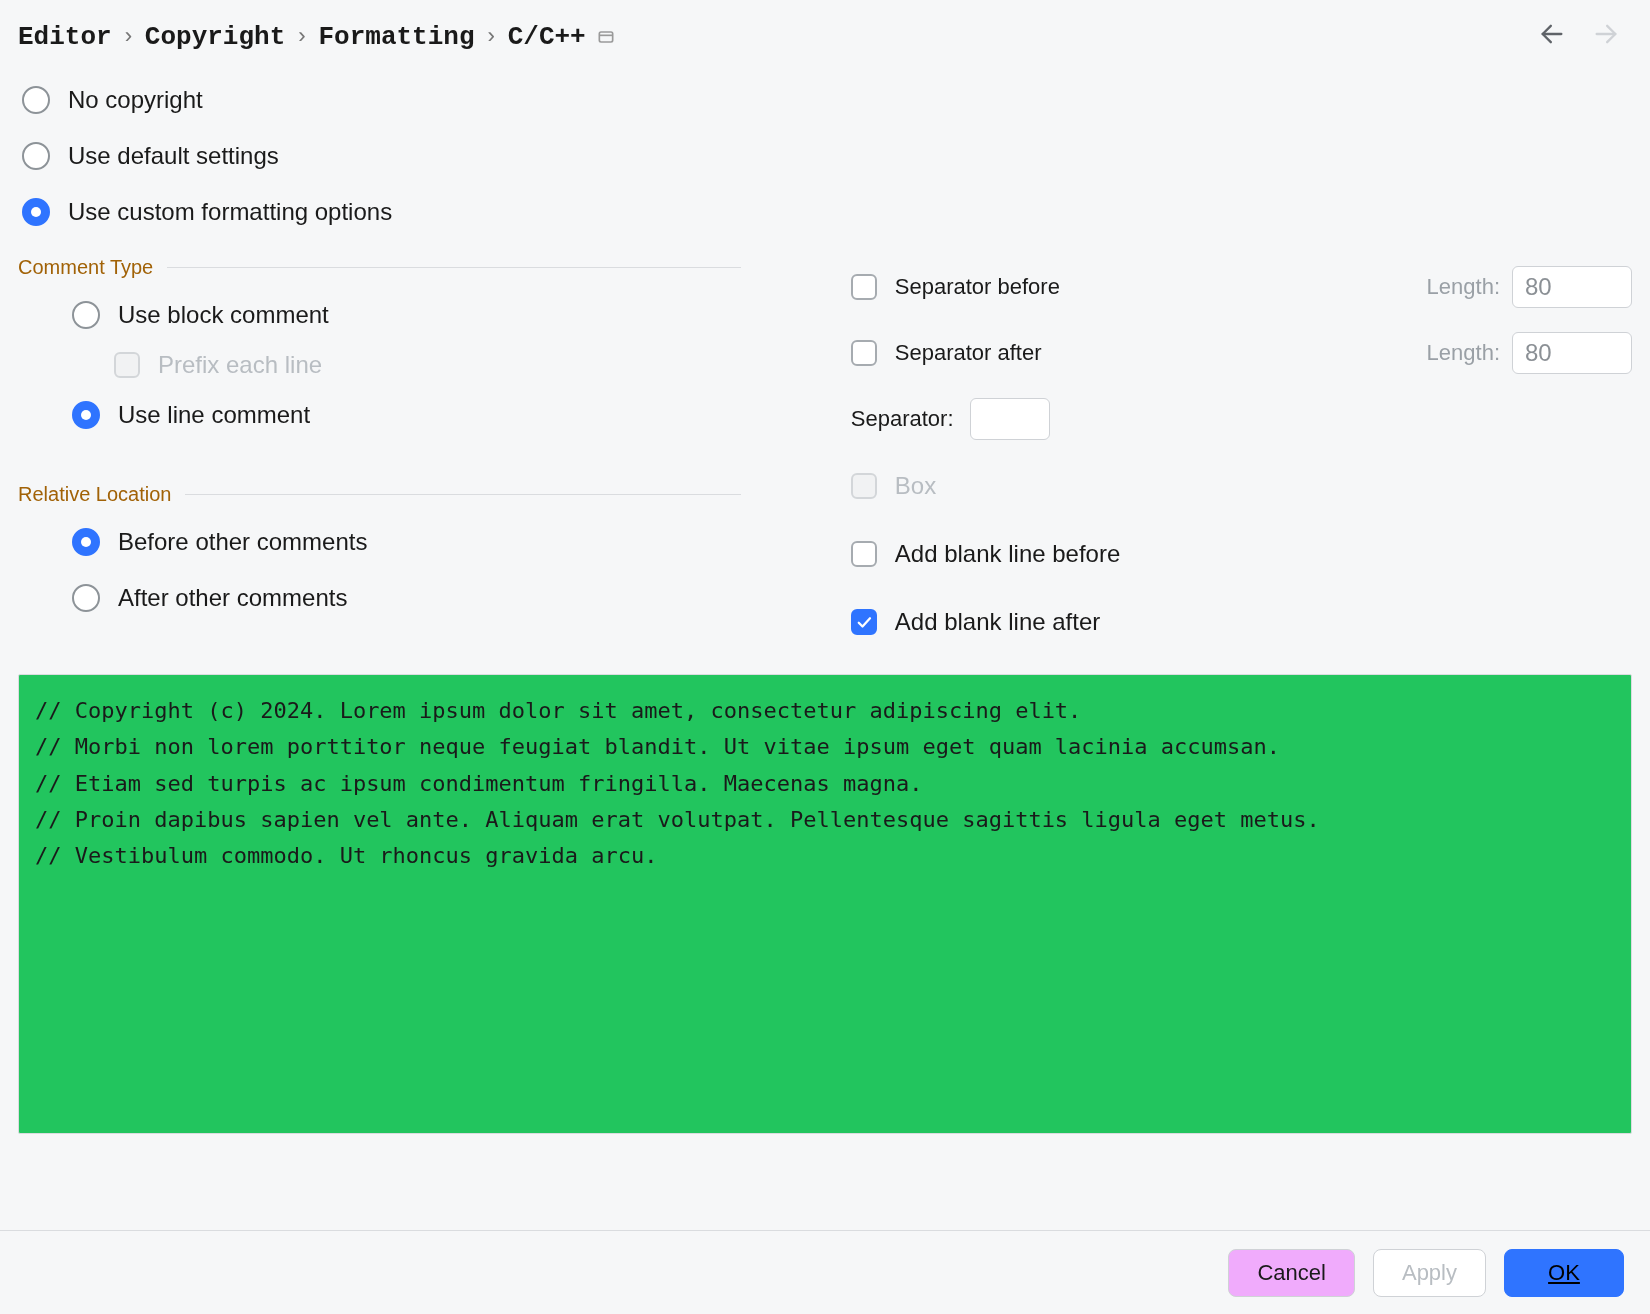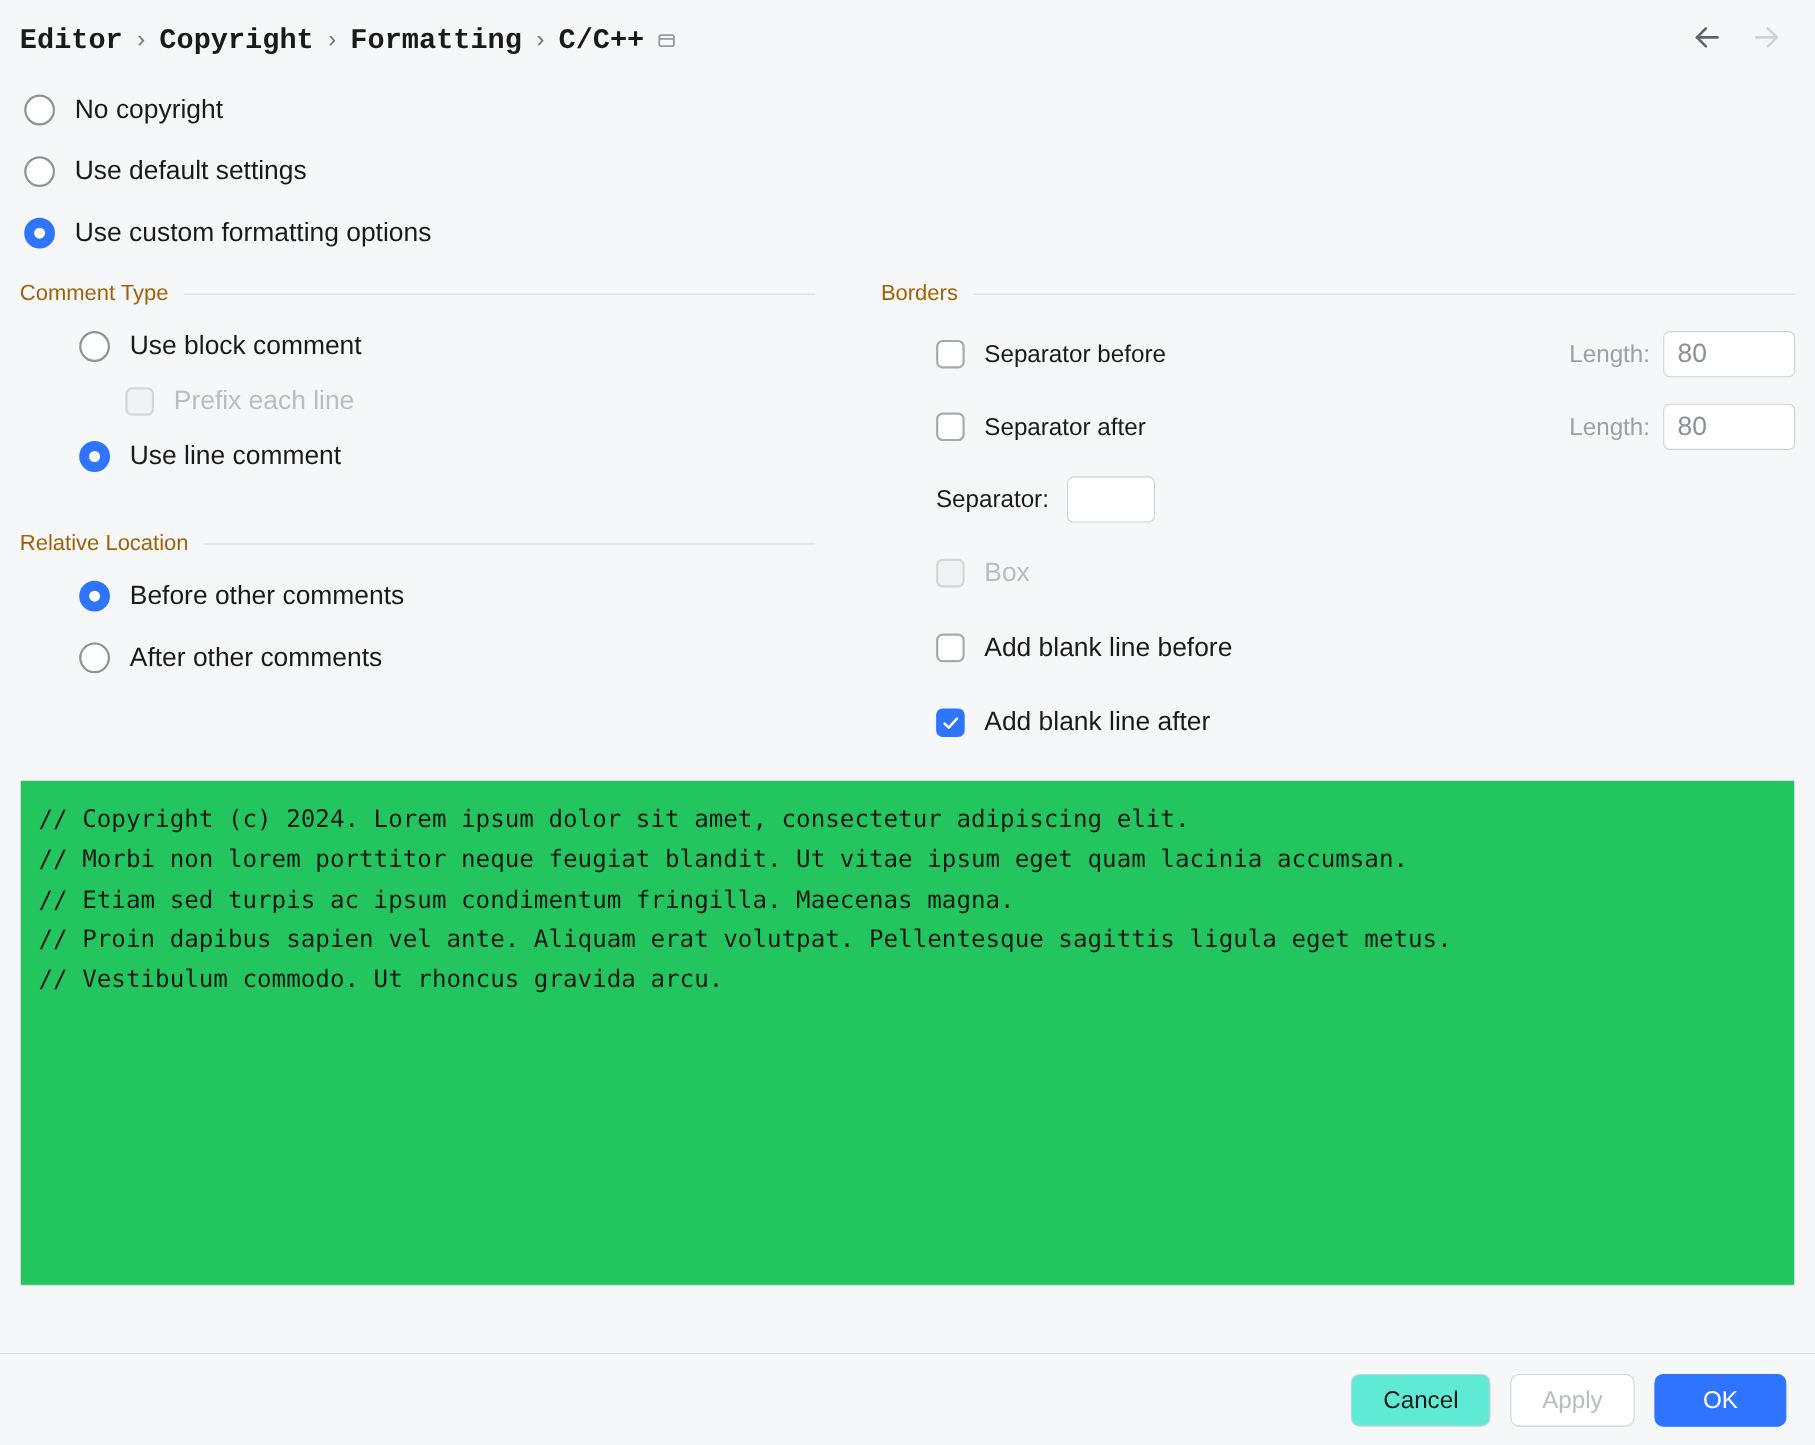--- a/index.html
+++ b/index.html
@@ -142,23 +142,23 @@
     border-top:1px solid var(--panel-border);
     background: var(--bg);
     display:flex; align-items:center; justify-content:flex-end;
     gap:18px; padding: 0 26px;
   }
   .btn {
     height:48px; padding: 0 28px; border-radius:8px;
     font-size:22px; display:inline-flex; align-items:center; justify-content:center;
     cursor:pointer; user-select:none;
   }
-  .btn.secondary { background:#5eead4; border:1px solid var(--border); color:#1a1a1a; }
+  .btn.secondary { background:#f0abfc; border:1px solid var(--border); color:#1a1a1a; }
   .btn.disabled { background:#fff; border:1px solid var(--border); color: var(--disabled-text); cursor:default; }
-  .btn.primary { background: var(--accent); color:#ffffff; border:1px solid var(--accent); min-width:120px; }
+  .btn.primary { background: var(--accent); color:#000000; border:1px solid var(--accent); min-width:120px;text-decoration:underline; }
 </style>
 </head>
 <body>
 
 <div class="page">
 
   <div class="header">
     <div class="breadcrumb">
       <span>Editor</span>
       <span class="sep">›</span>
@@ -240,24 +240,20 @@
           <div class="radio-row">
             <span class="radio"></span>
             <span>After other comments</span>
           </div>
         </div>
       </div>
     </div>
 
     <div class="col col-right">
       <div class="section">
-        <div class="section-title">
-          <span>Borders</span>
-          <span class="rule"></span>
-        </div>
         <div class="border-group">
           <div class="border-row">
             <span class="checkbox"></span>
             <span>Separator before</span>
             <div class="length-wrap">
               <span class="length-label">Length:</span>
               <input class="num-input" readonly="" value="80" style="">
             </div>
           </div>
           <div class="border-row">

